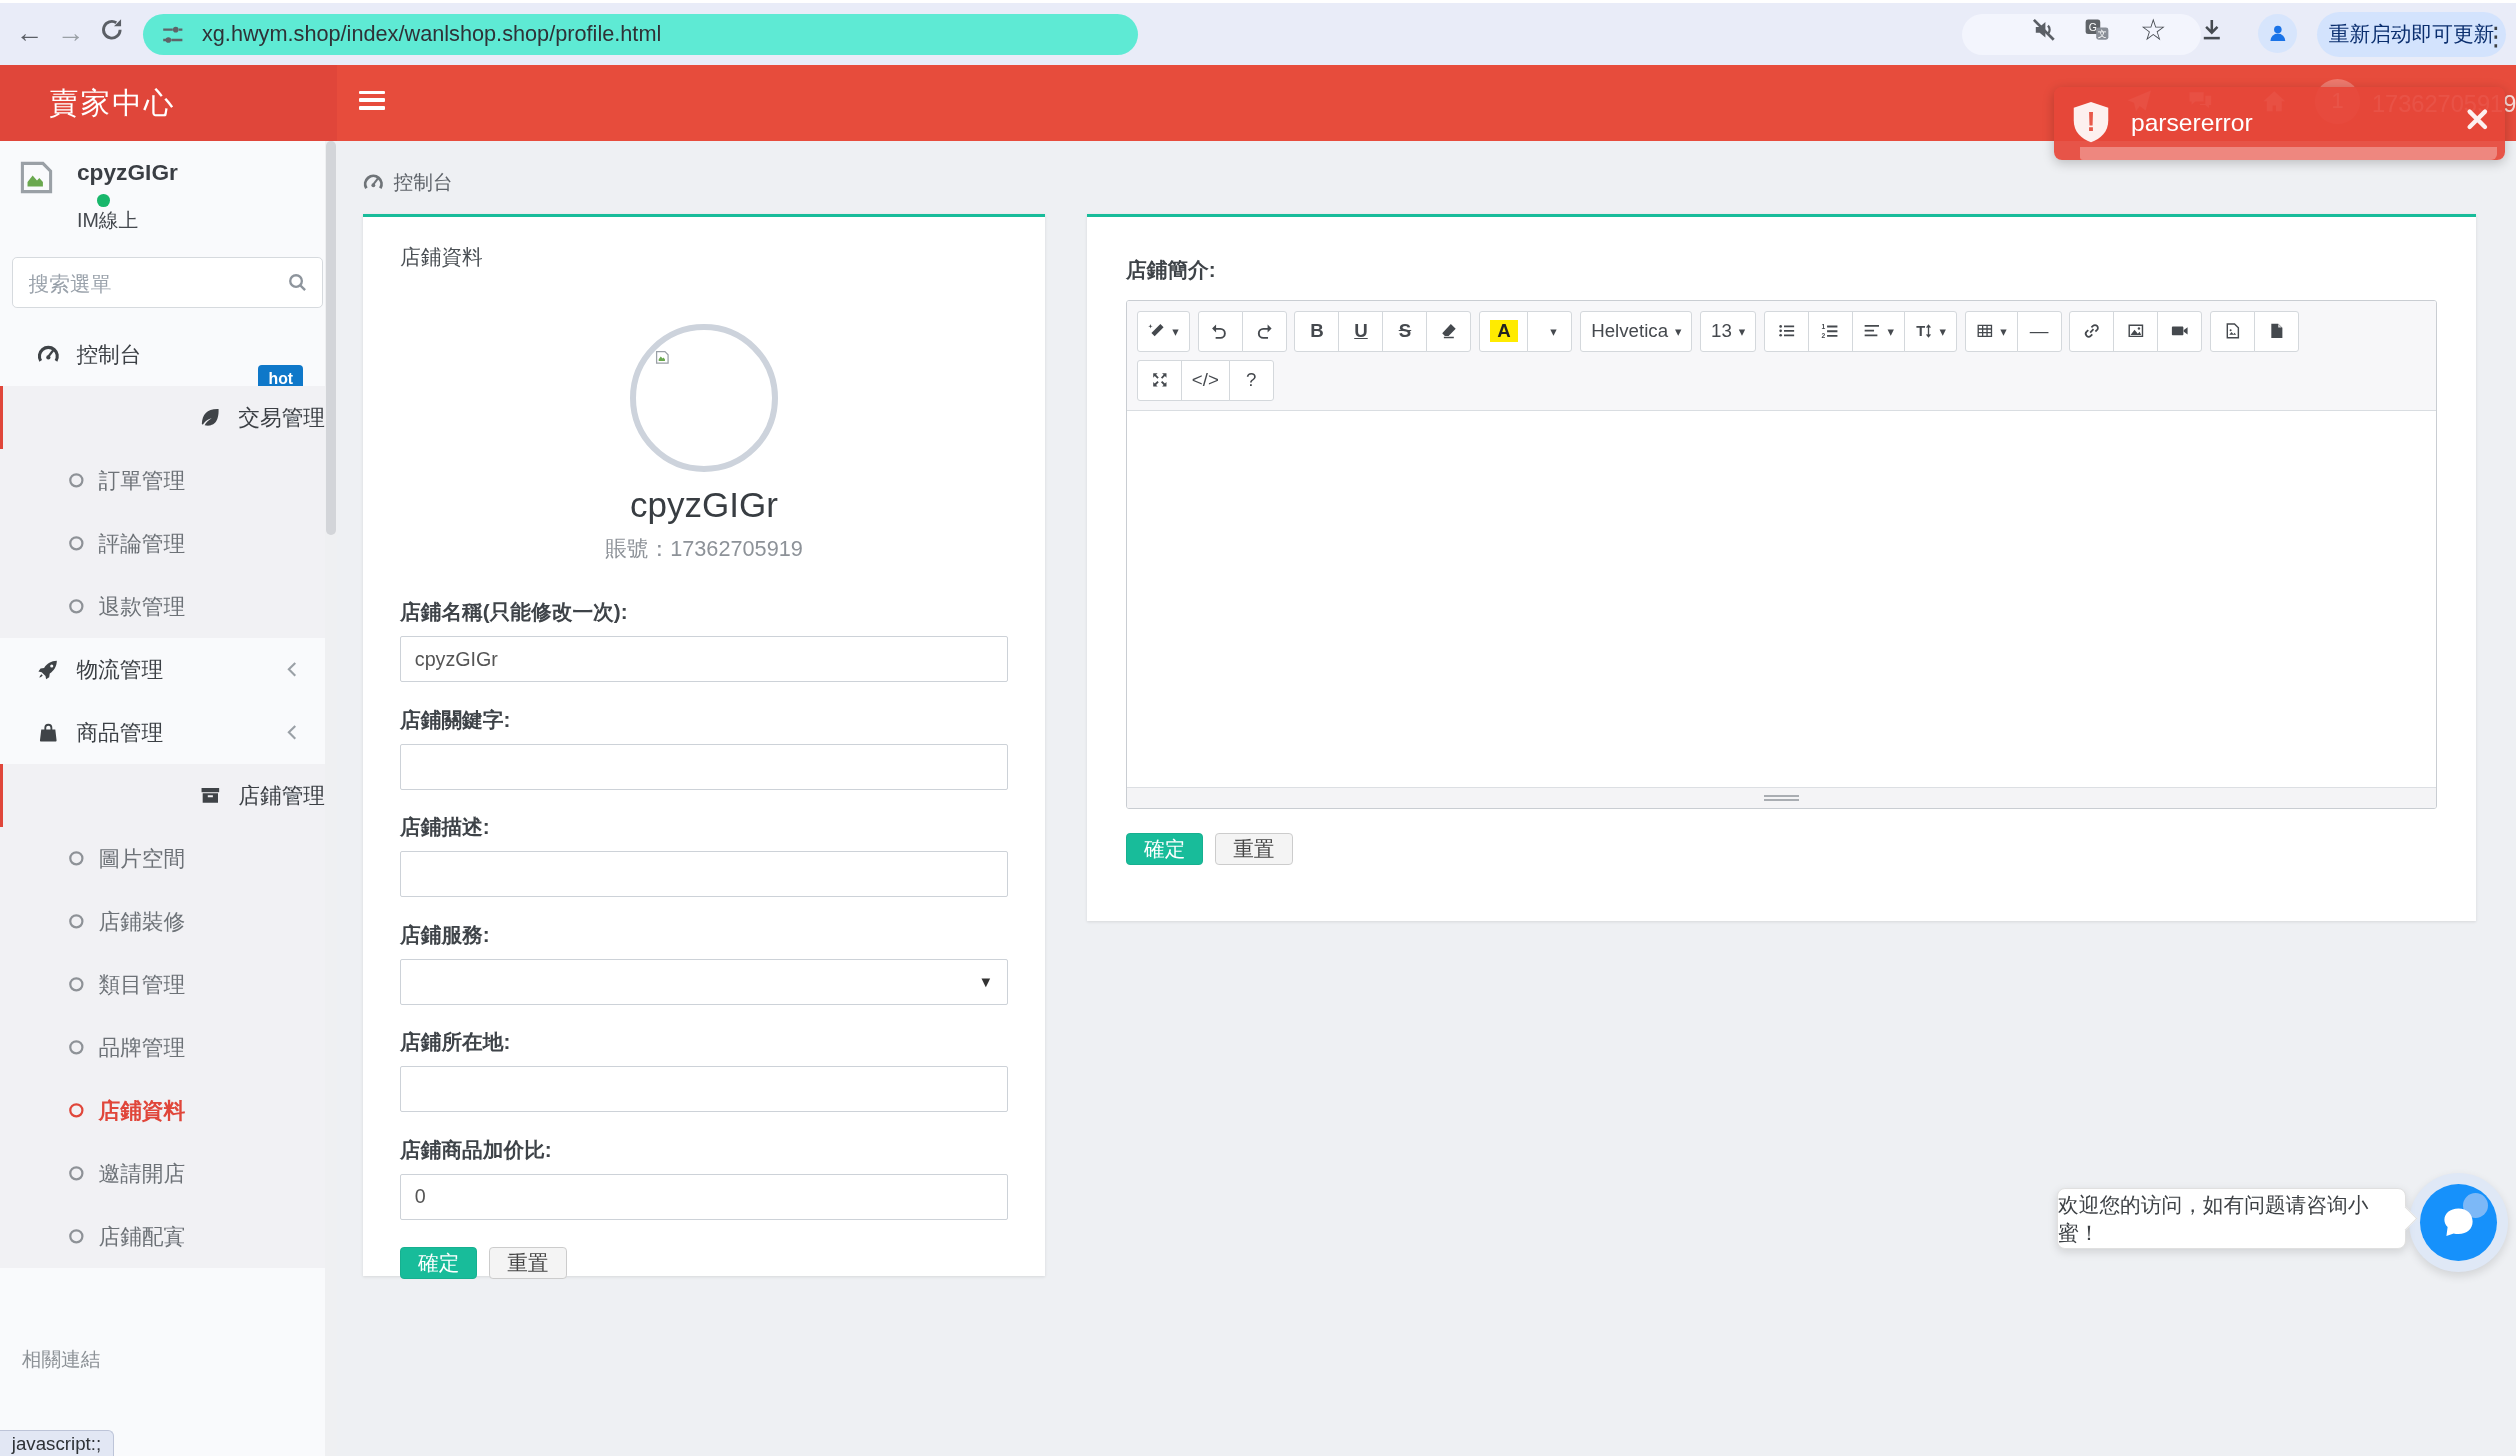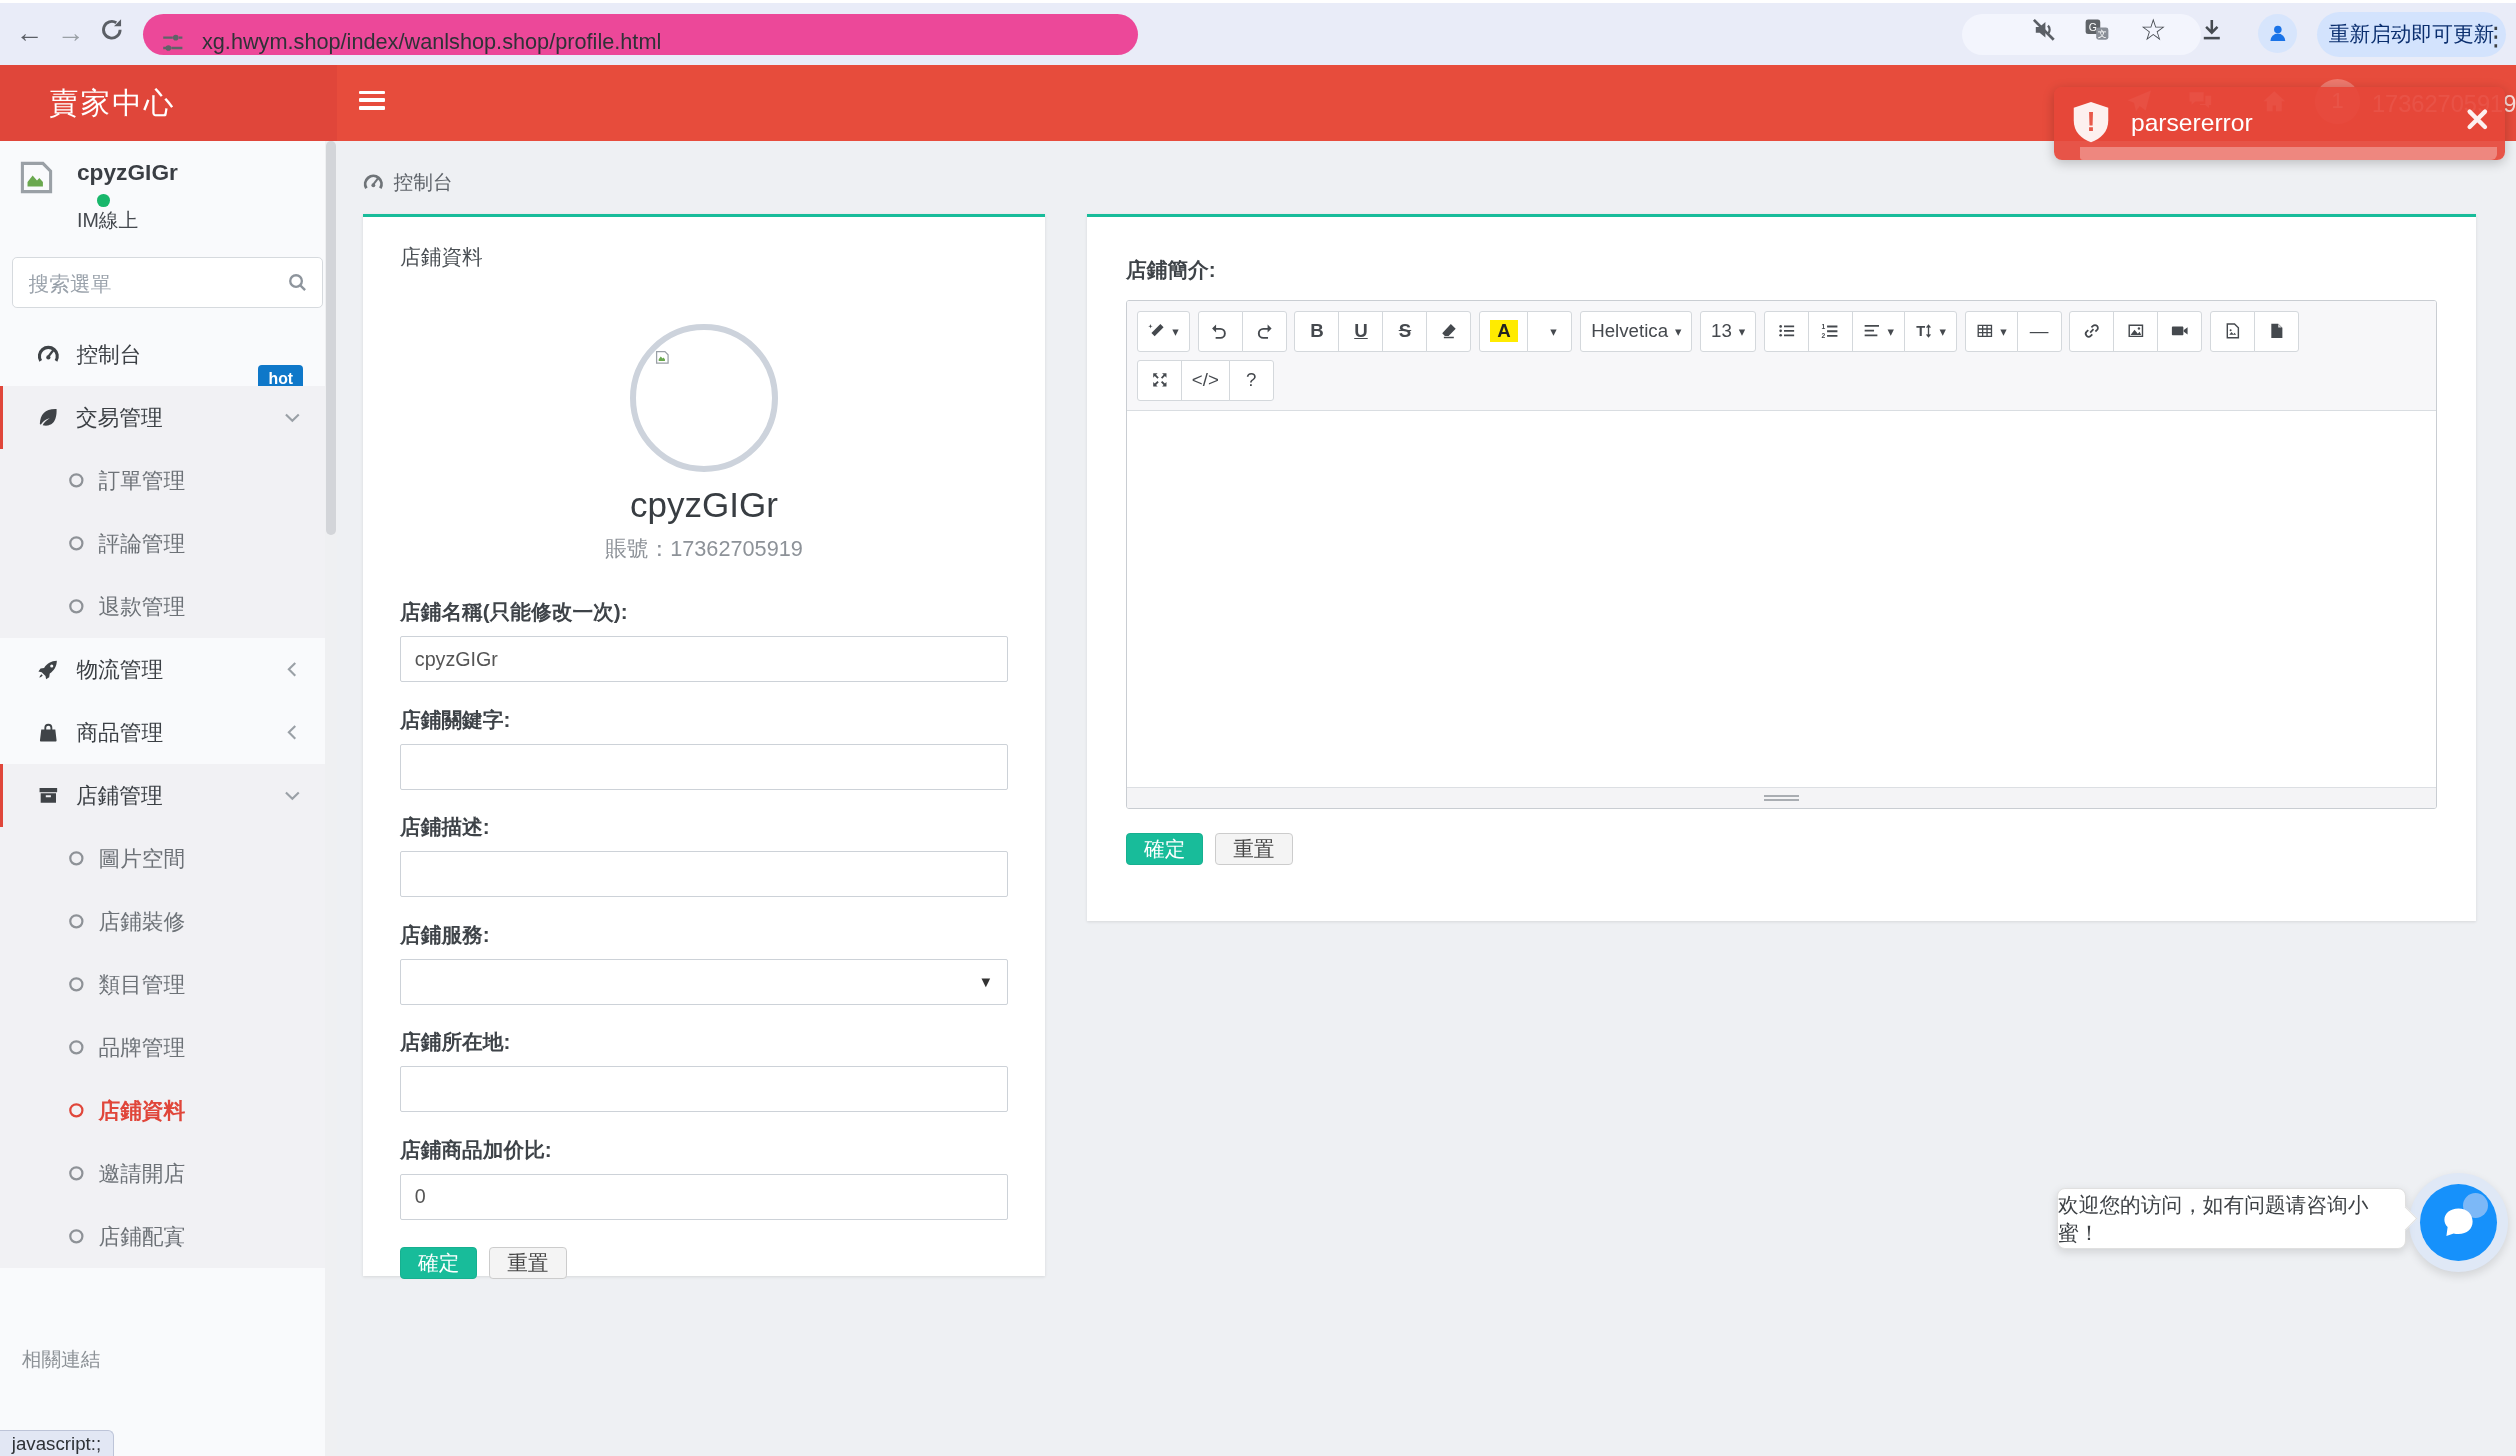--- a/index.html
+++ b/index.html
@@ -3,21 +3,21 @@
 <meta charset="utf-8">
 <style>
   html,body{margin:0;padding:0;background:#dfe3ee;font-family:"Liberation Sans",sans-serif;}
   #app{position:relative;width:2517px;height:1457px;background:#eef0f3;overflow:hidden;}
   .ico{display:inline-flex;align-items:center;justify-content:center;line-height:1;}
   .ico svg{width:1em;height:1em;fill:currentColor;display:block;}
 
   
   .chrome{position:absolute;left:0;top:0;width:2517px;height:65px;background:#e9ecf8;border-top:3.9px solid #ffffff;box-sizing:border-box;}
   .nav-ico{position:absolute;top:13.8px;font-size:27.6px;color:#5b5f66;}
-  .urlpill{position:absolute;left:143px;top:10.8px;width:995px;height:41px;background:#ec4899;border-radius:20.7px;display:flex;align-items:flex-end;}
+  .urlpill{position:absolute;left:143px;top:10.8px;width:995px;height:41px;background:#5eead4;border-radius:20.7px;display:flex;align-items:center;}
   .urlpill .tune{font-size:23.6px;color:#5f6368;margin-left:17.7px;}
   .urltext{margin-left:17.7px;font-size:21.7px;color:#2f3237;}
   .chip-right{position:absolute;left:1962px;top:10.8px;width:239px;height:41px;border-radius:20.7px;background:#f3f5fd;}
   .upd-pill{position:absolute;left:2317px;top:8.9px;width:189px;height:45px;border-radius:22.7px;background:#d3e3fd;color:#0a2e6e;font-size:20.7px;display:flex;align-items:center;justify-content:center;}
   .dots{position:absolute;left:2483px;top:17.7px;font-size:25.6px;color:#3c4043;}
   .avatar-chrome{position:absolute;left:2258px;top:10.8px;width:39px;height:39px;border-radius:50%;background:#d7e5fc;display:flex;align-items:center;justify-content:center;color:#1a73e8;font-size:21.7px;}
 
   
   .hd{position:absolute;left:0;top:65px;width:2517px;height:76px;background:#e74c3c;}
   .hd-logo{position:absolute;left:0;top:0;width:337px;height:76px;background:#e0463a;color:#fff;font-size:29.6px;line-height:76px;padding-left:49px;box-sizing:border-box;letter-spacing:2px;}
@@ -42,21 +42,21 @@
   .uname{position:absolute;left:77px;top:17.7px;font-size:22.7px;font-weight:bold;color:#3a3e44;}
   .ustat{position:absolute;left:77px;top:53px;font-size:19.7px;color:#45494f;display:flex;align-items:center;flex-direction:column;}
   .ustat .dot{width:12.8px;height:12.8px;border-radius:50%;background:#18b76b;margin-right:8.9px;display:inline-block;}
   .sb-search{position:absolute;left:11.8px;top:116px;width:311px;height:51px;background:#fff;border:1px solid #d6dade;border-radius:4.9px;box-sizing:border-box;}
   .sb-search input{position:absolute;left:0;top:0;width:266px;height:49px;border:none;outline:none;background:transparent;padding-left:15.8px;font-size:20.7px;color:#444;font-family:"Liberation Sans",sans-serif;}
   .sb-search input::placeholder{color:#9aa2ab;}
   .sb-search .sico{position:absolute;right:13.8px;top:13.8px;font-size:20.7px;color:#8d949c;}
   .menu{position:absolute;left:0;top:182px;width:325px;}
   .mi{position:relative;height:63px;display:flex;align-items:center;cursor:pointer;box-sizing:border-box;}
   .mi.grp{background:#f1f1f4;}
-  .mi.redbar{border-left:3.9px solid #e0463a;}
+  .mi.redbar{border-left:3.9px solid #e0463a;justify-content:flex-end;}
   .mi .mico{font-size:22.7px;color:#3f4347;margin-left:35px;width:27.6px;}
   .mi.redbar .mico{margin-left:31.5px;}
   .mi .mlabel{font-size:21.7px;color:#3c4045;margin-left:13.8px;}
   .mi.child .mico{font-size:18.7px;color:#8e9297;margin-left:65px;width:23.6px;}
   .mi.child .mlabel{font-size:21.7px;color:#6d7277;margin-left:9.9px;}
   .mi.current .mico,.mi.current .mlabel{color:#e0463a;font-weight:bold;}
   .mi .chev{position:absolute;right:23.6px;font-size:18.7px;color:#9aa0a6;}
   .mi .badge{position:absolute;right:21.7px;width:45px;height:26.6px;background:#0f78c9;border-radius:3.9px;color:#fff;font-size:15.8px;font-weight:bold;display:flex;align-items:center;justify-content:center;margin-top:48px;}
   .sb-footer{position:absolute;left:21.7px;top:1205px;font-size:19.7px;color:#8c9196;}
   .status-chip{position:absolute;left:0;top:1430px;height:26.6px;background:#e2e7f4;border:1px solid #bdc4d8;border-left:none;border-bottom:none;border-radius:0 5.9px 0 0;font-size:18.7px;color:#2e3236;line-height:26.6px;padding:0 11.8px;z-index:70;}

